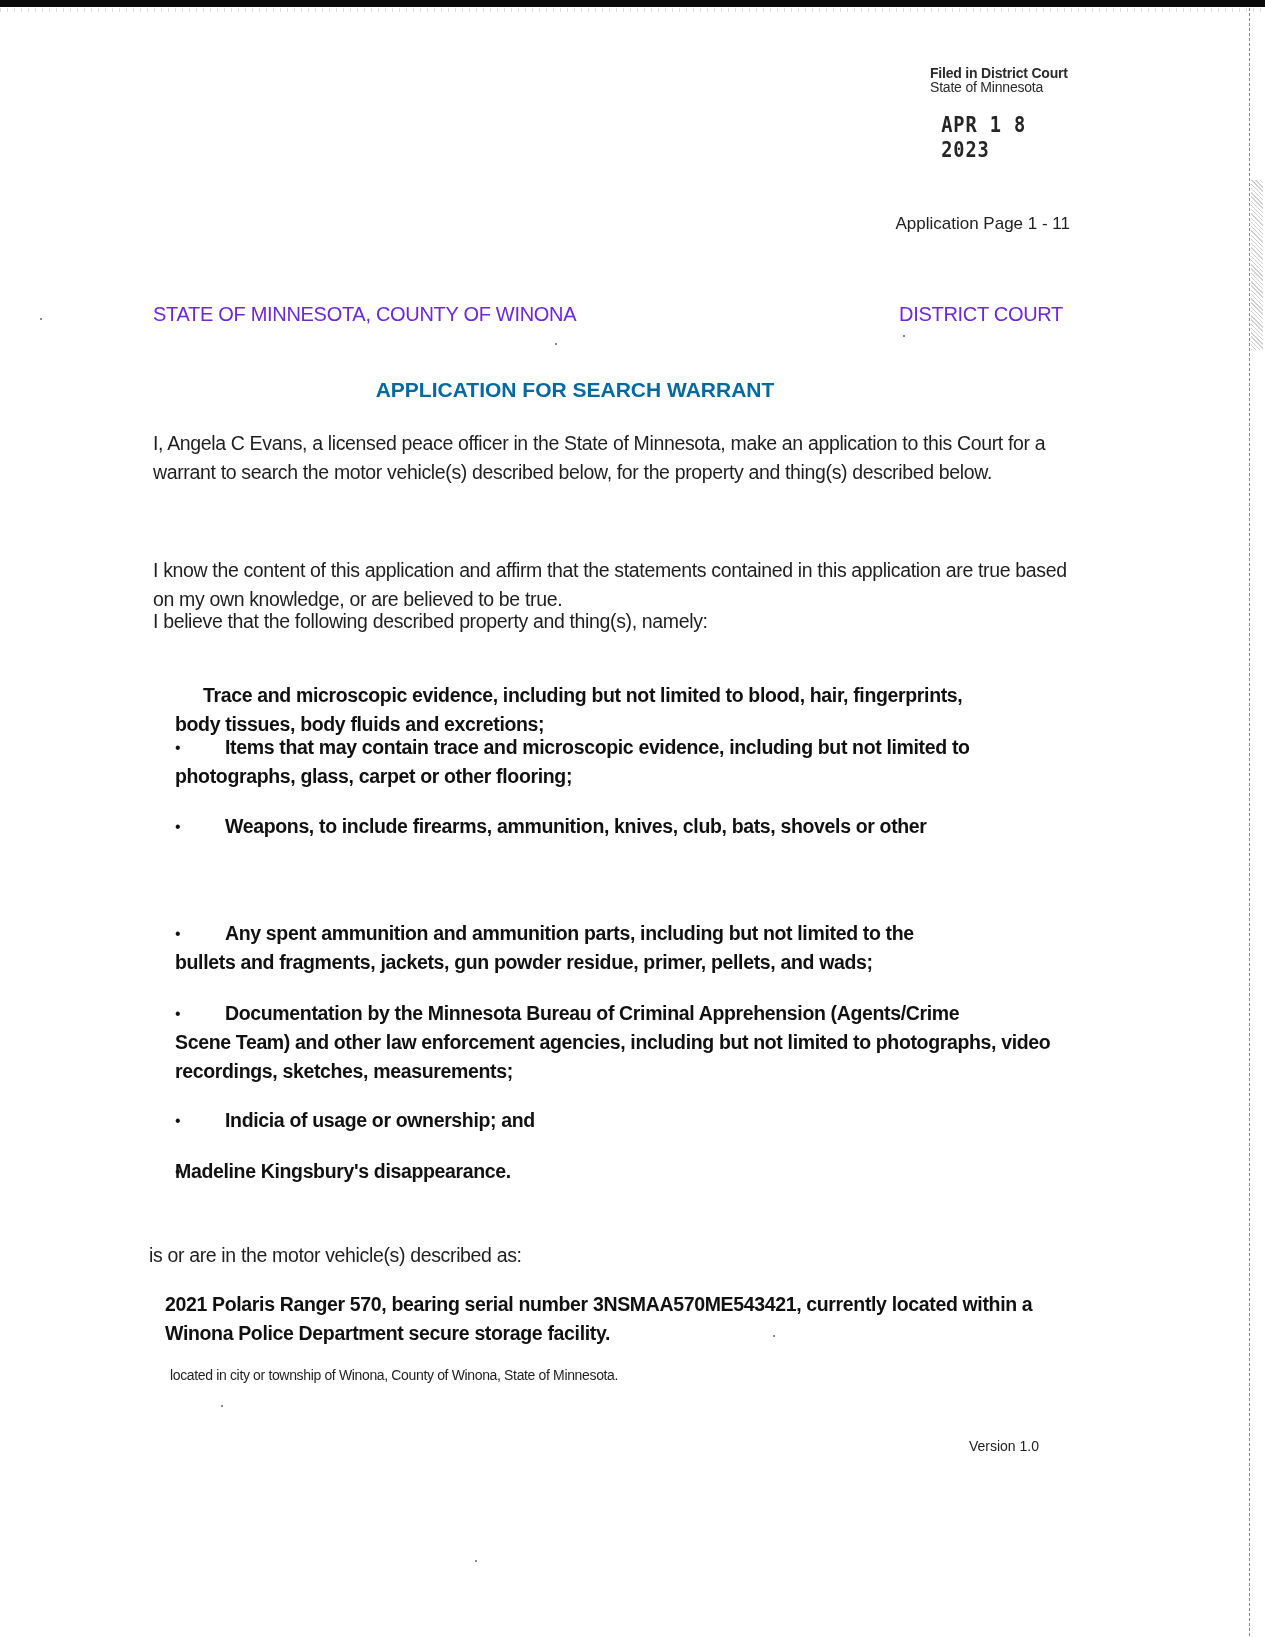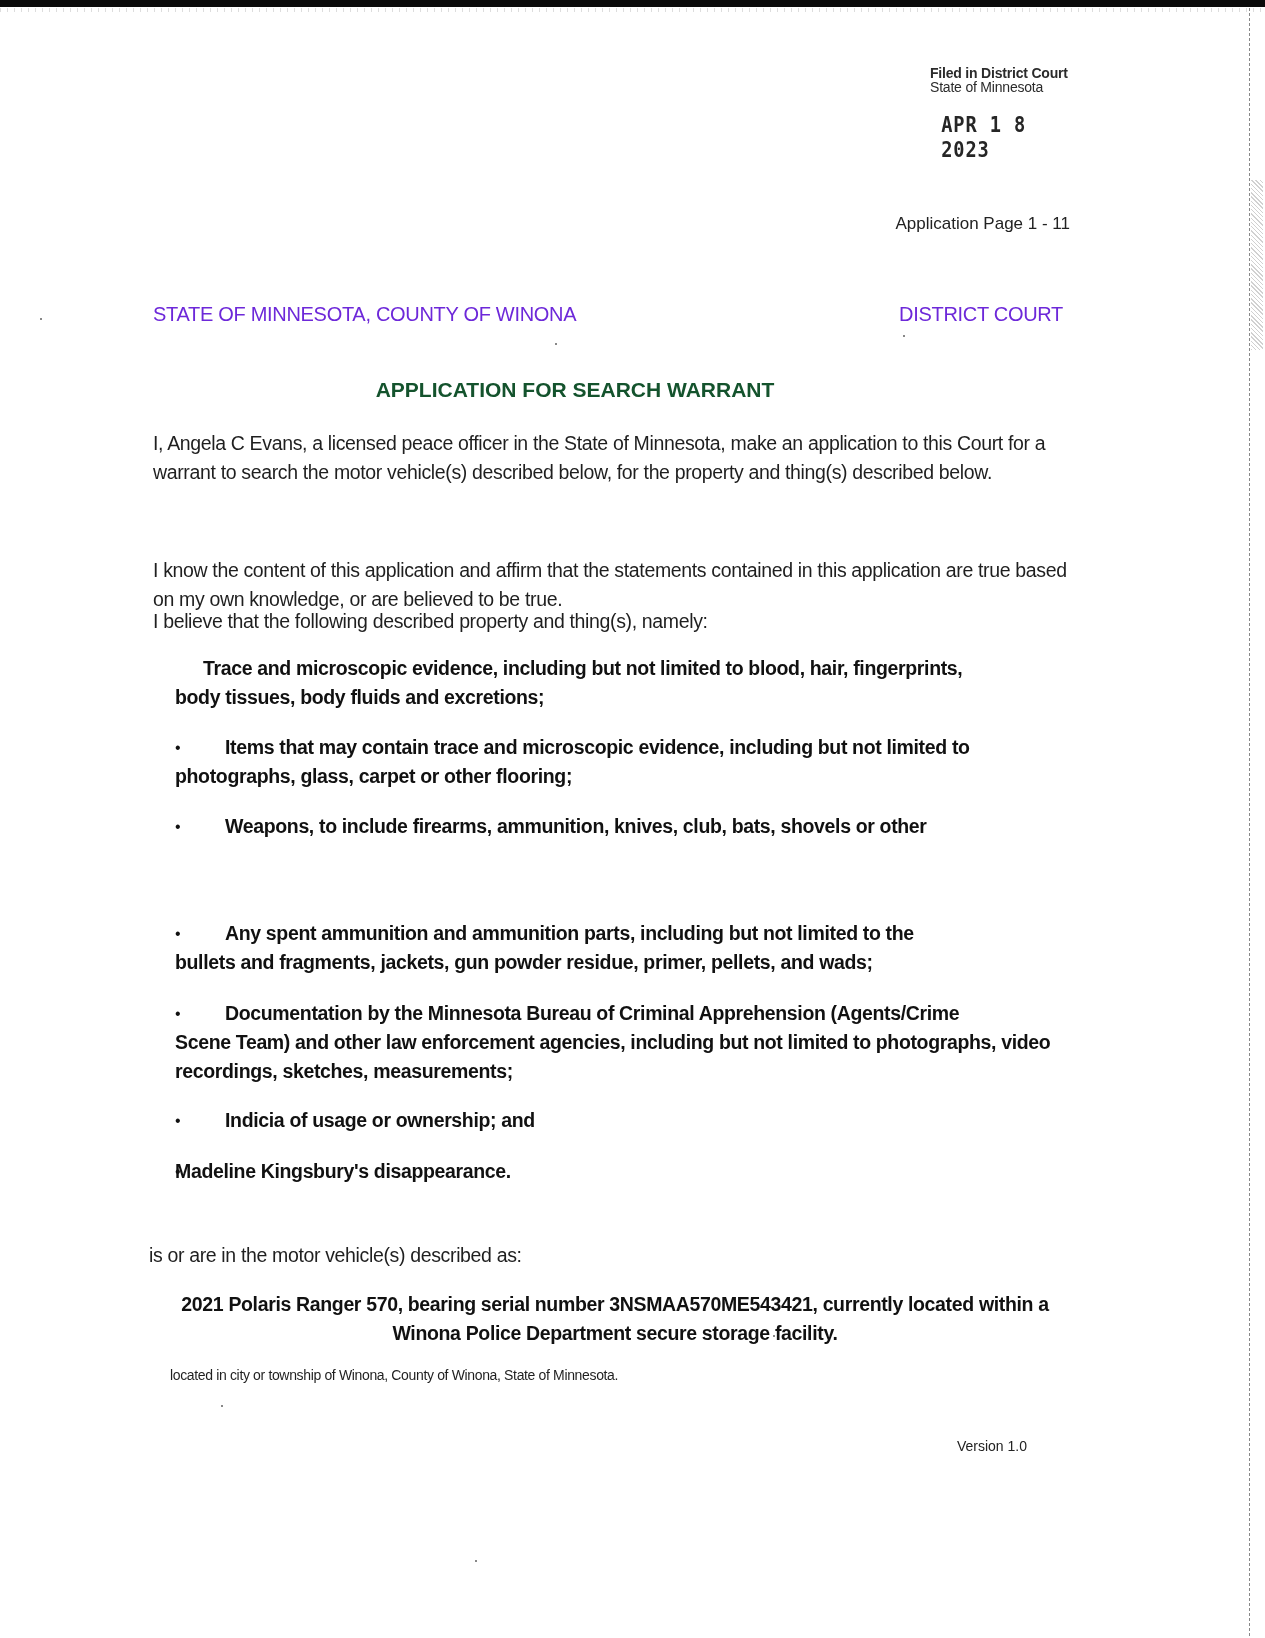--- a/index.html
+++ b/index.html
@@ -20,32 +20,32 @@
   .stamp-line { font-family:"Liberation Sans", sans-serif; font-size:14px; line-height:14px; letter-spacing:-0.2px; }
   .stamp-line.bold-part { font-weight:bold; }
   .stamp-date { margin-top:18px; font-family:"DejaVu Sans Mono", monospace; font-size:22px; font-weight:bold;
     letter-spacing:1px; transform:scaleX(0.85); color:#262626; }
 
   .page-label { position:absolute; right:195px; top:214px; font-size:17px; color:#222; }
 
   .court-header { position:absolute; left:153px; top:303px; width:910px; font-size:20px; color:#6d28d9;
     display:flex; justify-content:space-between; letter-spacing:-0.3px; }
 
-  .title { position:absolute; left:0; width:1150px; top:378px; text-align:center; font-size:21px; font-weight:bold; color:#14532d; }
+  .title { position:absolute; left:0; width:1150px; top:378px; text-align:center; font-size:21px; font-weight:bold; color:#0369a1; }
 
   .para { position:absolute; left:153px; width:920px; font-size:19.5px; line-height:29px; color:#1f1f1f; letter-spacing:-0.35px; }
 
   .bullet-list { position:absolute; left:175px; top:654px; width:880px; }
   .bullet { position:absolute; left:0; width:880px; font-weight:bold; font-size:19.5px; line-height:29px; color:#111; letter-spacing:-0.35px; }
   .bullet .dot { position:absolute; left:0; top:0; font-weight:normal; font-size:16px; }
   .bullet .first-line { padding-left:50px; }
 
-  .vehicle-desc { position:absolute; left:165px; top:1290px; width:900px; font-weight:bold; font-size:19.5px; line-height:29px; color:#111; letter-spacing:-0.35px;text-align:center; }
+  .vehicle-desc { position:absolute; left:165px; top:1290px; width:900px; font-weight:bold; font-size:19.5px; line-height:29px; color:#111; letter-spacing:-0.35px; }
   .location { position:absolute; left:170px; top:1367px; font-size:14px; color:#1f1f1f; letter-spacing:-0.35px; }
-  .version { position:absolute; right:238px; top:1438px; font-size:14px; color:#222; }
+  .version { position:absolute; right:226px; top:1438px; font-size:14px; color:#222; }
 
   .speck { position:absolute; width:2px; height:2px; background:#888; }
 </style>
 </head>
 <body>
 
 <div class="scan-top-bar"></div>
 <div class="scan-top-noise"></div>
 <div class="scan-right-edge"></div>
 <div class="scan-right-noise"></div>
@@ -64,21 +64,21 @@
 </div>
 
 <div class="title">APPLICATION FOR SEARCH WARRANT</div>
 
 <div class="para" style="top:429px;">I, Angela C Evans, a licensed peace officer in the State of Minnesota, make an application to this Court for a warrant to search the motor vehicle(s) described below, for the property and thing(s) described below.</div>
 <div class="para" style="top:556px;">I know the content of this application and affirm that the statements contained in this application are true based on my own knowledge, or are believed to be true.</div>
 <div class="para" style="top:607px;">I believe that the following described property and thing(s), namely:</div>
 
 <div class="bullet-list">
   <div class="bullet" style="top:0px;">
-    <div class="first-line" style="padding-left:28px;">Trace and microscopic evidence, including but not limited to blood, hair, fingerprints,</div>
+    <div class="first-line" style="padding-left:28px;margin-top:27px;">Trace and microscopic evidence, including but not limited to blood, hair, fingerprints,</div>
     <div>body tissues, body fluids and excretions;</div>
   </div>
   <div class="bullet" style="top:79px;">
     <span class="dot">•</span>
     <div class="first-line">Items that may contain trace and microscopic evidence, including but not limited to</div>
     <div>photographs, glass, carpet or other flooring;</div>
   </div>
   <div class="bullet" style="top:158px;">
     <span class="dot">•</span>
     <div class="first-line">Weapons, to include firearms, ammunition, knives, club, bats, shovels or other</div>

